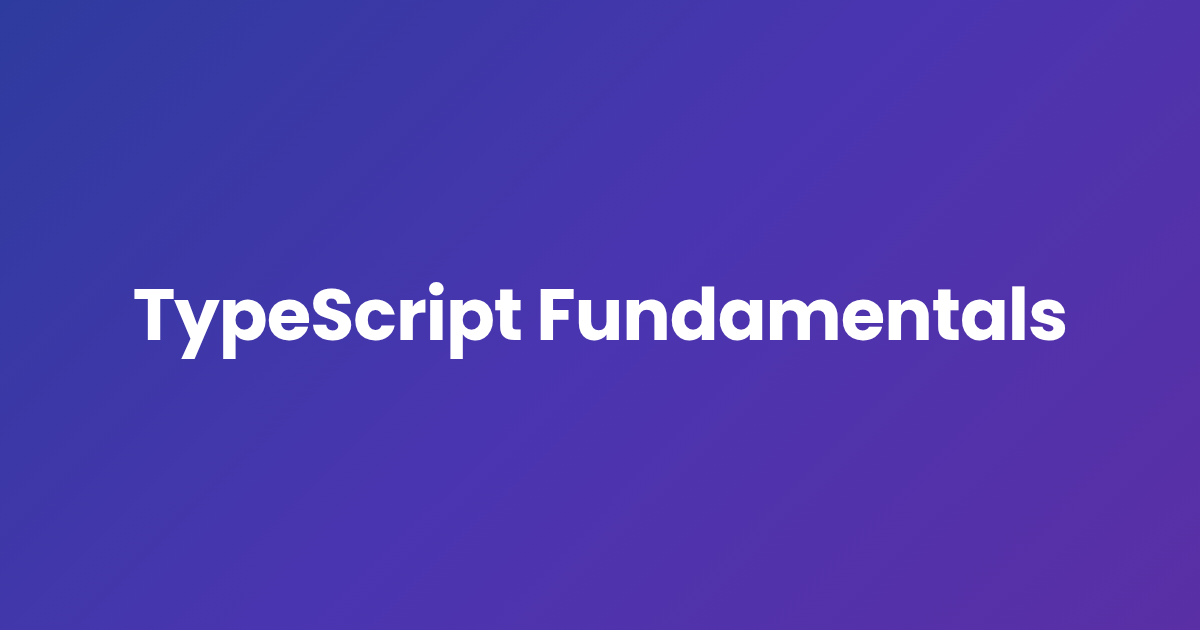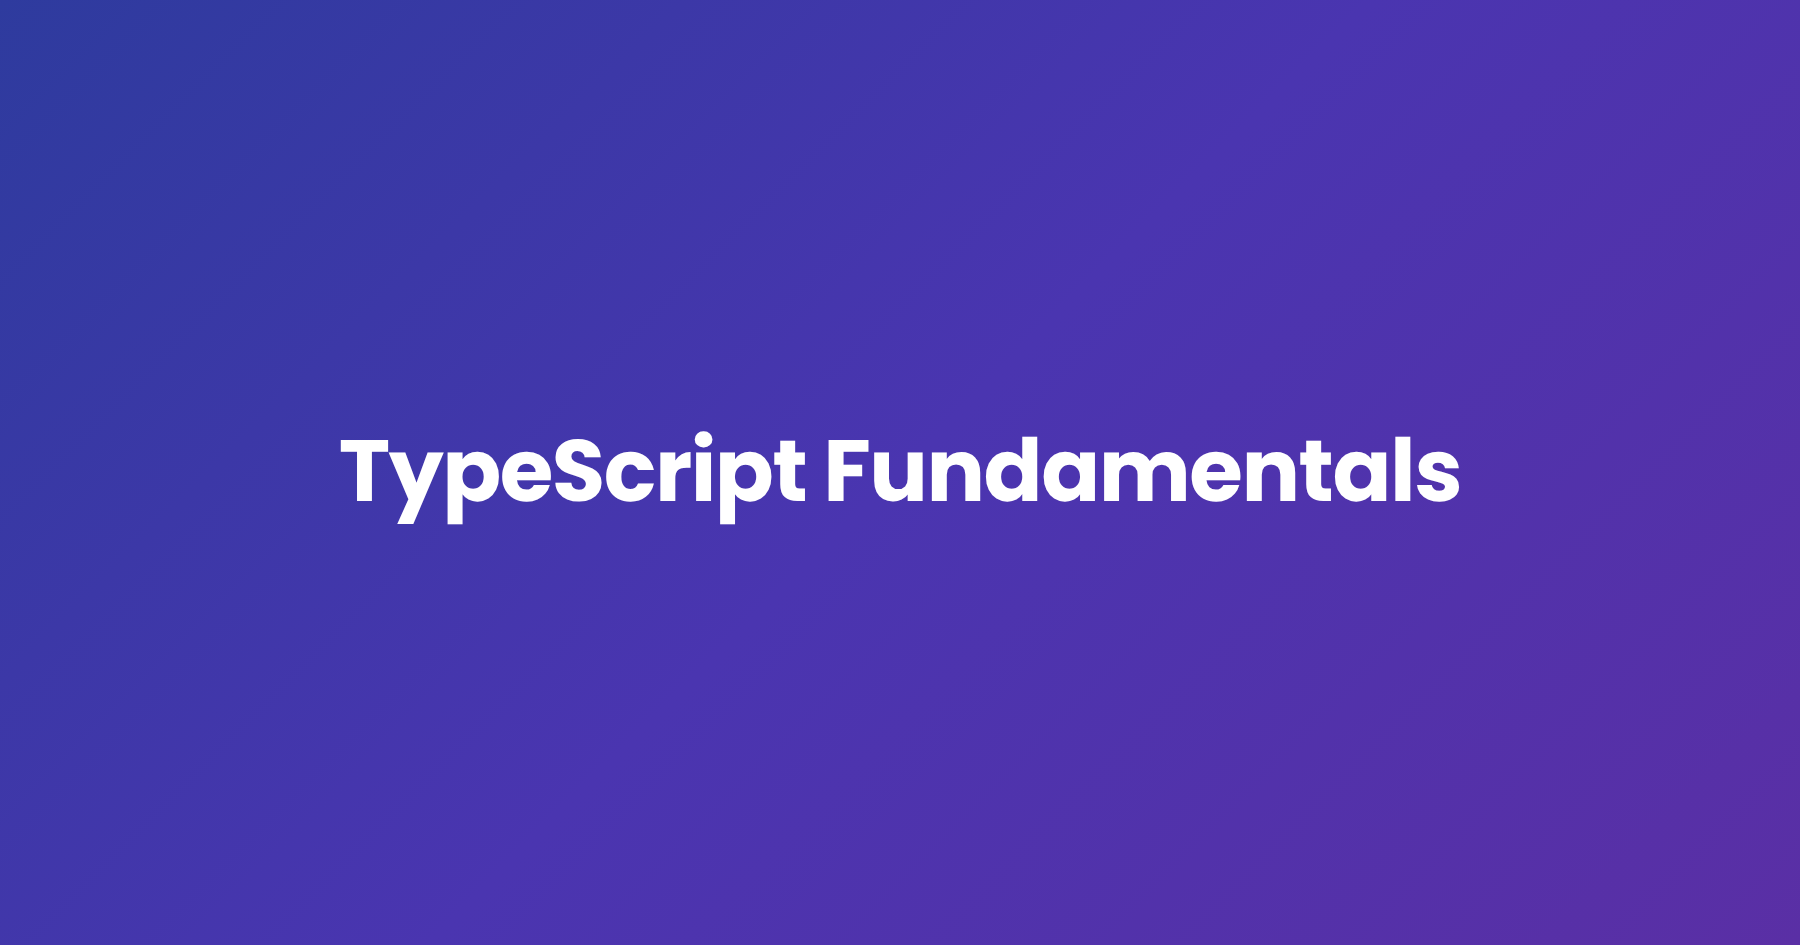--- a/index.html
+++ b/index.html
@@ -16,21 +16,21 @@
     .hero {
       width: 100%;
       height: 100%;
       background: linear-gradient(135deg, #2e3b9e 0%, #4a35b0 50%, #5a2fa5 100%);
       display: flex;
       align-items: center;
       justify-content: center;
     }
     .title {
       color: #ffffff;
-      font-size: 58px;
+      font-size: 72px;
       font-weight: 700;
       text-align: center;
       line-height: 1.15;
       letter-spacing: -1px;
     }
   </style>
 </head>
 <body>
 
 <div class="hero">

